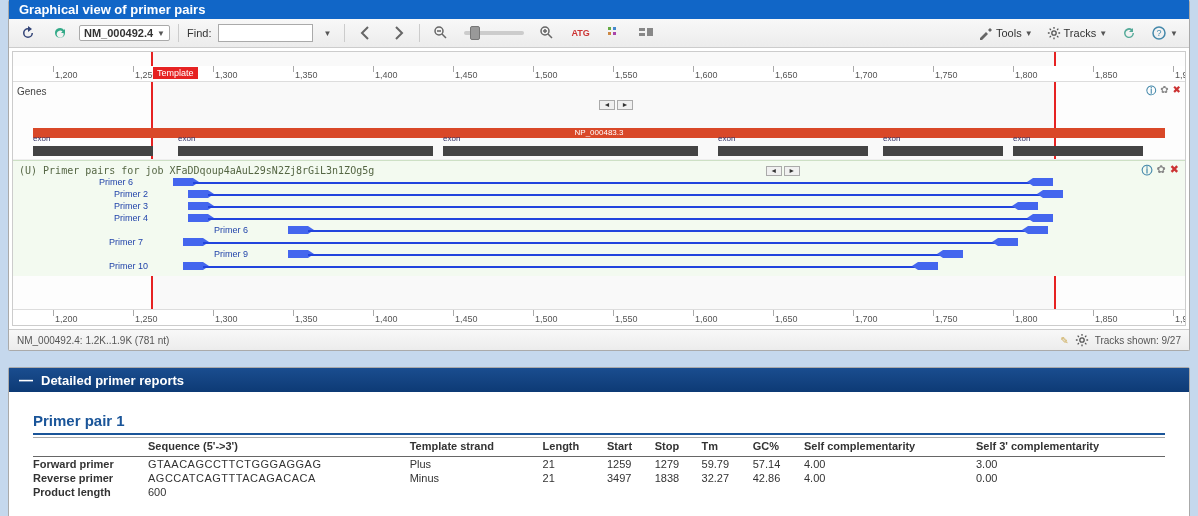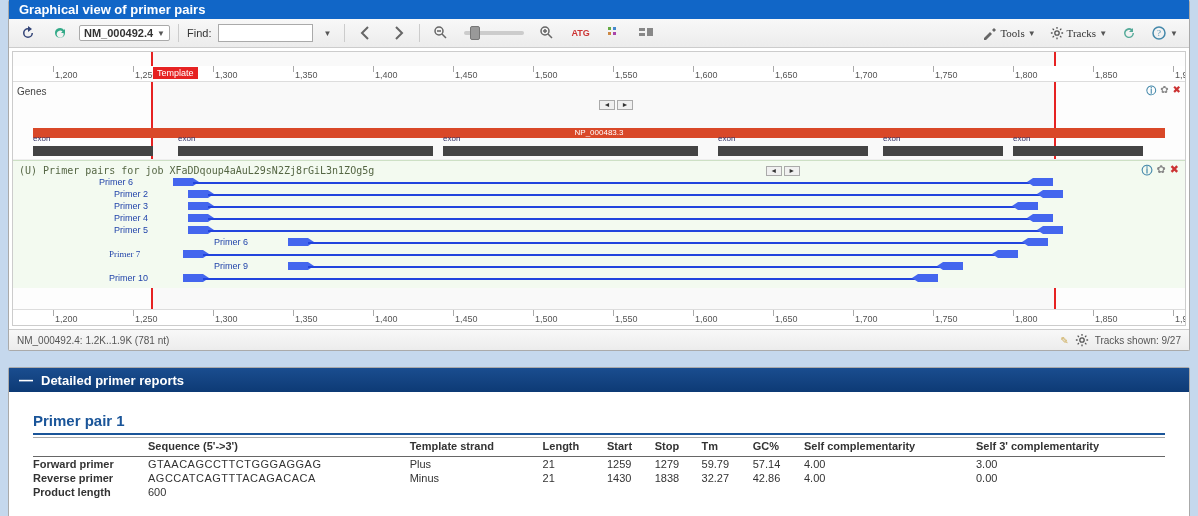--- a/index.html
+++ b/index.html
@@ -11,21 +11,21 @@
 .panel-toggle { font-size: 14px; font-weight: bold; cursor: pointer; }
 .viewer-toolbar { background: linear-gradient(#f8f8f8,#ececec); border-bottom: 1px solid #ccc; padding: 3px 6px; display: flex; align-items: center; gap: 6px; font-size: 11px; }
 .viewer-toolbar .sep { width:1px; height:18px; background:#ccc; margin:0 2px; }
 .tbbtn { padding: 2px 4px; border:1px solid transparent; border-radius:2px; cursor:pointer; display:flex; align-items:center; gap:3px; }
 .icon { width:16px; height:16px; display:inline-block; }
 .dropdown-arrow { font-size:8px; color:#555; }
 .acc-combo { border:1px solid #aaa; border-radius:2px; padding:1px 4px; background:#fff; font-weight:bold; display:flex; align-items:center; gap:4px; }
 .find-input { border:1px solid #aaa; width:95px; height:18px; padding:0 3px; }
 .zoom-slider { width:60px; height:4px; background:#ccc; border-radius:2px; position:relative; margin:0 4px; }
 .zoom-slider::after { content:""; position:absolute; width:8px; height:12px; background:#999; border:1px solid #777; border-radius:2px; top:-5px; left:6px; }
-.right-tools { margin-left:auto; display:flex; gap:4px; align-items:center;font-family:Liberation Serif, serif; }
+.right-tools { margin-left:auto; display:flex; gap:4px; align-items:center; }
 .gear-icon { width:14px; height:14px; }
 
 .viewer-body { position:relative; background:#fdfdfd; border:1px solid #ccc; margin:3px; height:275px; overflow:hidden; }
 .ruler { height:16px; background:#fff; border-bottom:1px solid #ddd; position:relative; font-size:9px; color:#555; }
 .ruler .tick { position:absolute; top:0; border-left:1px solid #aaa; height:6px; }
 .ruler .label { position:absolute; top:4px; }
 .track-genes { position:relative; height:60px; border-bottom:1px solid #eee; }
 .track-label { font-size:10px; color:#444; padding:2px 4px; display:flex; align-items:center; justify-content:space-between; }
 .track-controls { display:flex; gap:4px; font-size:10px; color:#888; }
 .track-controls span { cursor:pointer; }
@@ -273,33 +273,27 @@
               <div class="primer-line" style="left: 175px; width: 810px;"></div>
               <div class="primer-arr rev" style="left: 985px;"></div>
             </div>
             <div class="primer-row">
               <div class="primer-lbl" style="--start: 155px; left: 85px; right: auto;">Primer 4</div>
               <div class="primer-arr fwd" style="left: 155px;"></div>
               <div class="primer-line" style="left: 175px; width: 825px;"></div>
               <div class="primer-arr rev" style="left: 1000px;"></div>
             </div>
             <div class="primer-row">
-              <div class="primer-lbl" style="--start: 155px; left: 85px; right: auto;">Primer 5</div>
-              <div class="primer-arr fwd" style="left: 155px;"></div>
-              <div class="primer-line" style="left: 175px; width: 835px;"></div>
-              <div class="primer-arr rev" style="left: 1010px;"></div>
-            </div>
-            <div class="primer-row">
               <div class="primer-lbl" style="--start: 255px; left: 185px; right: auto;">Primer 6</div>
               <div class="primer-arr fwd" style="left: 255px;"></div>
               <div class="primer-line" style="left: 275px; width: 720px;"></div>
               <div class="primer-arr rev" style="left: 995px;"></div>
             </div>
             <div class="primer-row">
-              <div class="primer-lbl" style="--start: 150px; left: 80px; right: auto; font-family: Liberation Serif, serif;">Primer 7</div>
+              <div class="primer-lbl" style="--start: 150px; left: 80px; right: auto;">Primer 7</div>
               <div class="primer-arr fwd" style="left: 150px;"></div>
               <div class="primer-line" style="left: 170px; width: 795px;"></div>
               <div class="primer-arr rev" style="left: 965px;"></div>
             </div>
             <div class="primer-row">
               <div class="primer-lbl" style="--start: 255px; left: 185px; right: auto;">Primer 9</div>
               <div class="primer-arr fwd" style="left: 255px;"></div>
               <div class="primer-line" style="left: 275px; width: 635px;"></div>
               <div class="primer-arr rev" style="left: 910px;"></div>
             </div>
@@ -391,21 +385,21 @@
           <td>59.79</td>
           <td>57.14</td>
           <td>4.00</td>
           <td>3.00</td>
         </tr>
         <tr>
           <td class="rowlbl">Reverse primer</td>
           <td class="seq">AGCCATCAGTTTACAGACACA</td>
           <td>Minus</td>
           <td>21</td>
-          <td>1430</td>
+          <td>3497</td>
           <td>1838</td>
           <td>32.27</td>
           <td>42.86</td>
           <td>4.00</td>
           <td>0.00</td>
         </tr>
         <tr>
           <td class="rowlbl">Product length</td>
           <td>600</td>
           <td colspan="8"></td>

